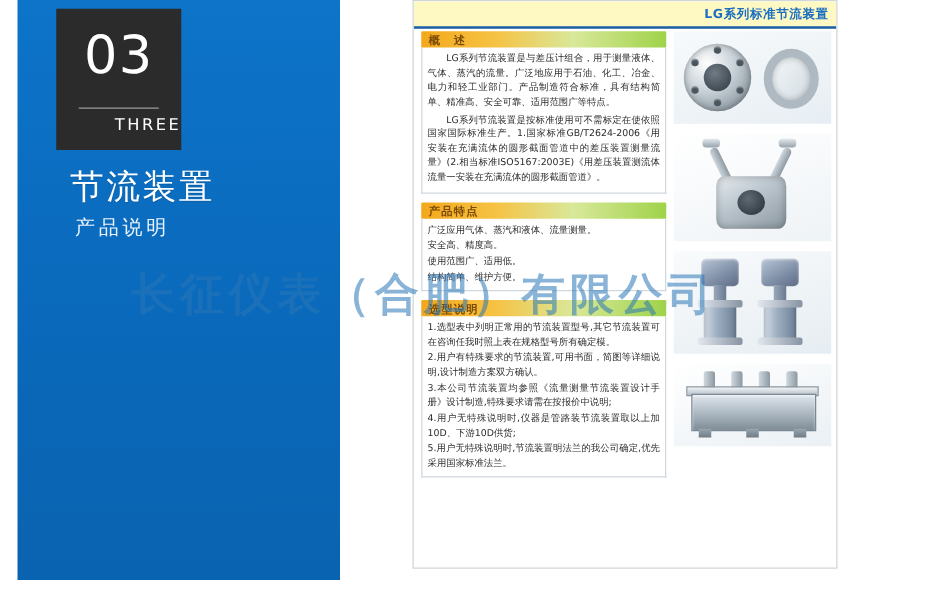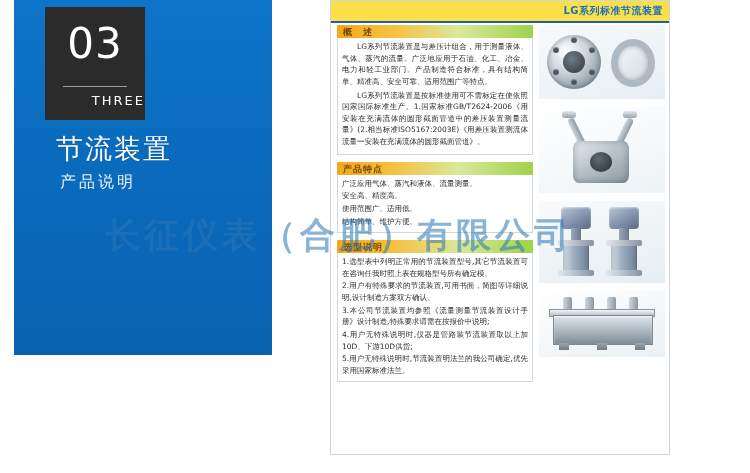--- a/index.html
+++ b/index.html
@@ -14,21 +14,21 @@
     overflow: hidden;
     font-family: "DejaVu Sans", "Liberation Sans", sans-serif;
   }
 
   
   .left-panel {
     position: absolute;
     left: 14px;
     top: 0;
     width: 258px;
-    height: 355px;
+    height: 464px;
     background: #0b6fc4;
     background: linear-gradient(180deg, #0d74c9 0%, #0a69bb 55%, #0a63b0 100%);
   }
   .num-block {
     position: absolute;
     left: 31px;
     top: 7px;
     width: 100px;
     height: 113px;
     background: #2b2b2b;
@@ -89,21 +89,21 @@
     background: #ffffff;
     border: 1px solid #cfd6db;
     box-sizing: border-box;
     overflow: hidden;
   }
   .page-header {
     position: absolute;
     left: 0; top: 0;
     width: 100%;
     height: 20px;
-    background: #fde047;
+    background: #fef9c3;
     border-bottom: 2px solid #1a5fa8;
   }
   .page-header .hdr-text {
     position: absolute;
     right: 6px;
     top: 3px;
     font-size: 10px;
     color: #1d6fc0;
     font-weight: bold;
     letter-spacing: .5px;

